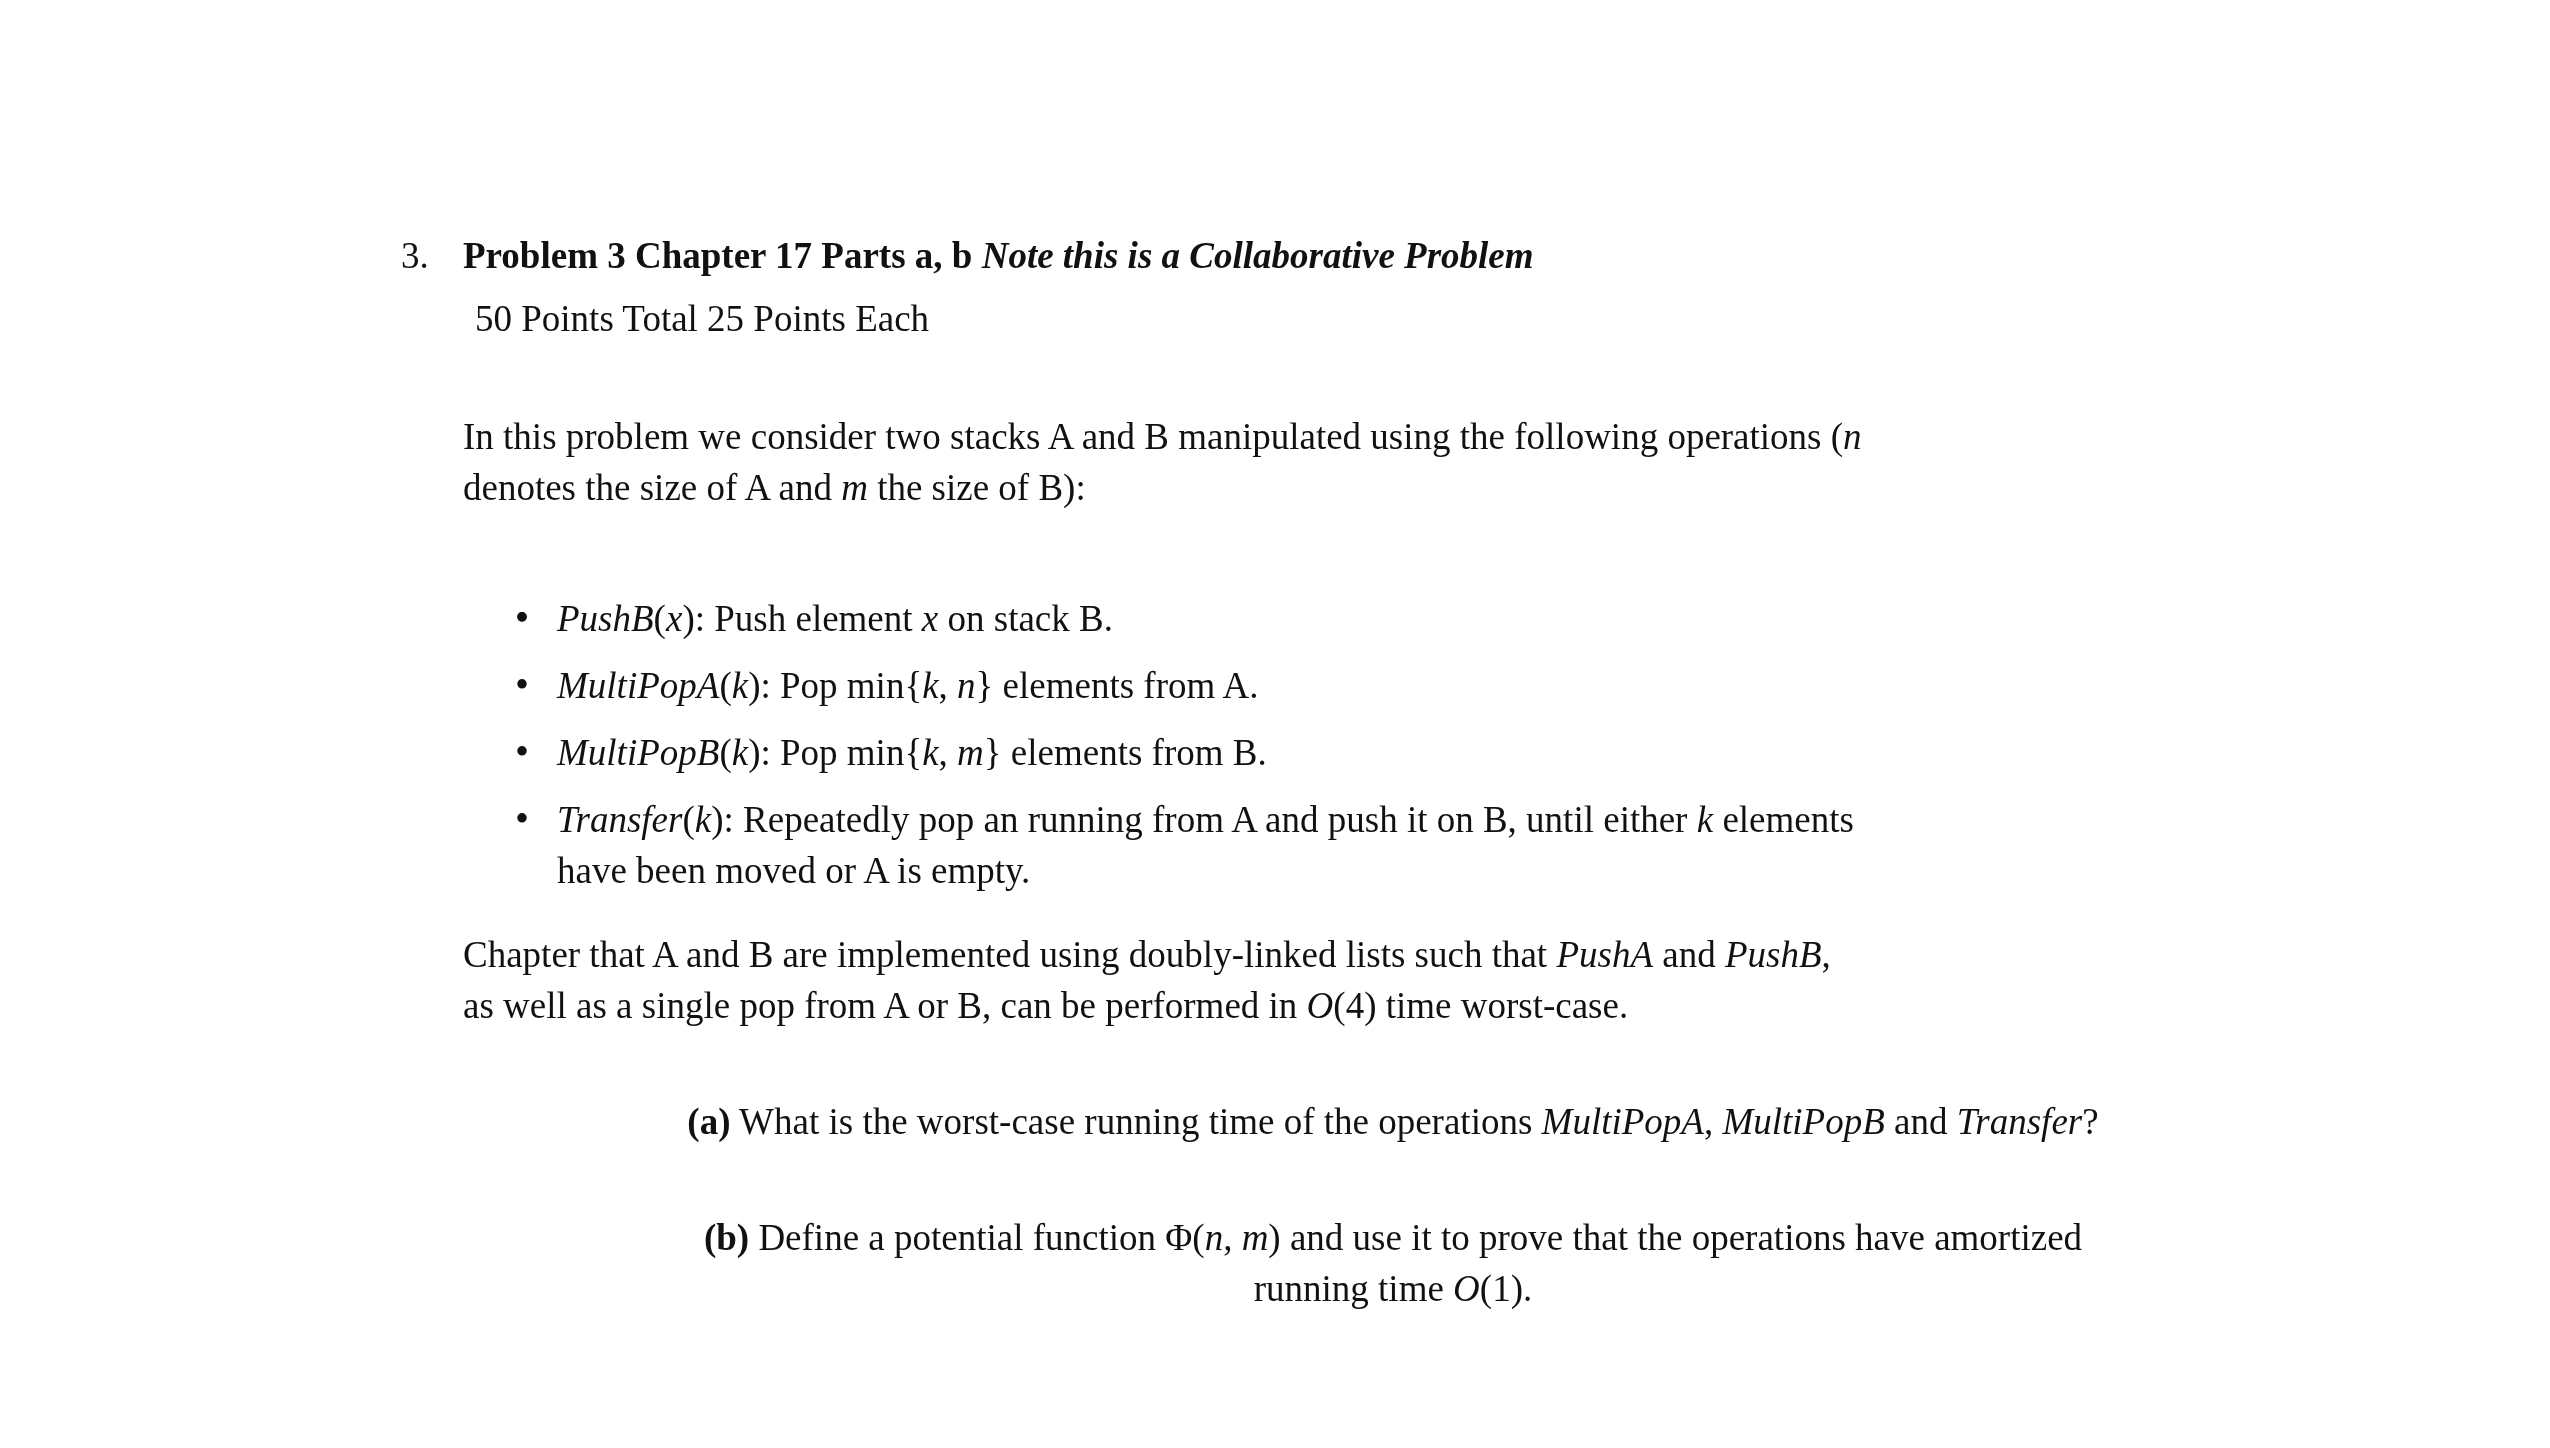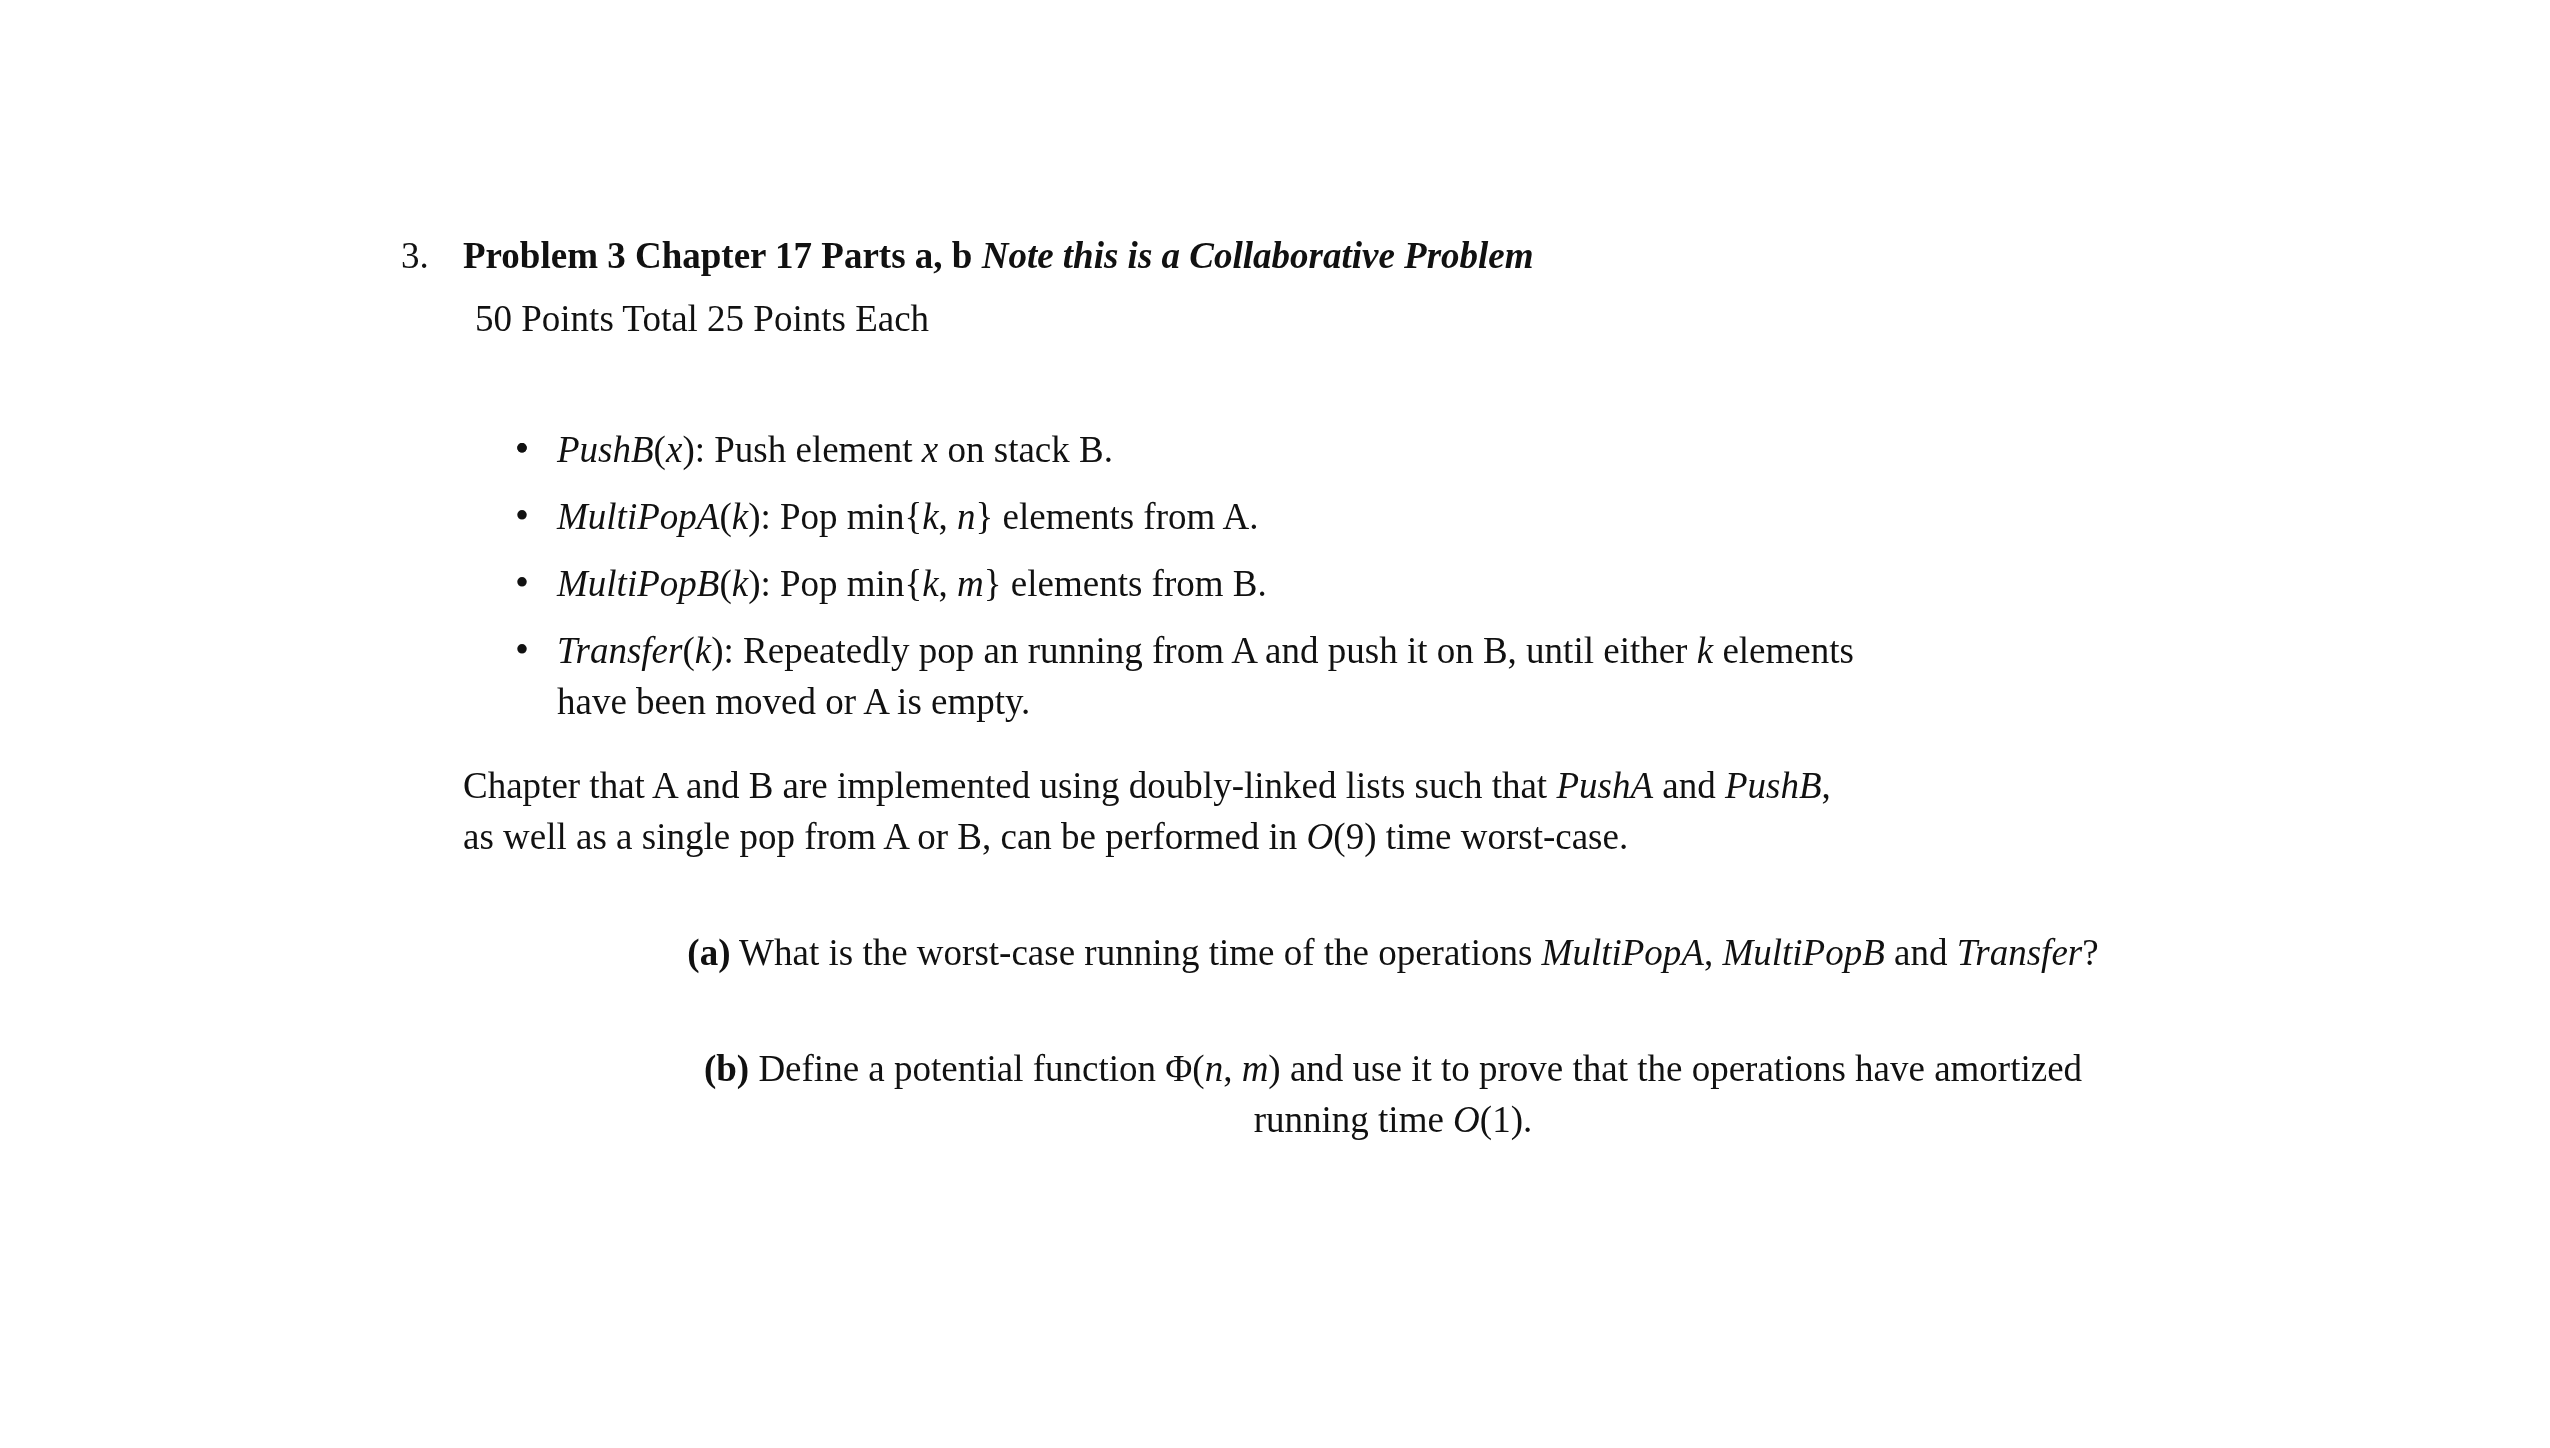--- a/index.html
+++ b/index.html
@@ -61,20 +61,21 @@
 <div class="page">
   <div class="content">
 
     <p class="title-line">
       <span class="item-number">3.</span>
       <span class="title-rich"><span class="seg-b">Problem 3 Chapter 17 Parts a, b </span><span class="seg-b seg-i">Note this is a Collaborative Problem</span></span>
     </p>
 
     <p class="subtitle">50 Points Total 25 Points Each</p>
 
+    <p class="intro"><span>In this problem we consider two stacks A and B manipulated using the following operations (</span><span class="seg-i">n</span><br><span>denotes the size of A and </span><span class="seg-i">m</span><span> the size of B):</span></p>
 
     <ul class="ops-list">
       <li>
         <span class="bullet-marker">•</span>
       </li>
       <li>
         <span class="bullet-marker">•</span>
         <span><span class="seg-i">PushB</span><span>(</span><span class="seg-i">x</span><span>): Push element </span><span class="seg-i">x</span><span> on stack B.</span></span>
       </li>
       <li>
@@ -84,20 +85,20 @@
       <li>
         <span class="bullet-marker">•</span>
         <span><span class="seg-i">MultiPopB</span><span>(</span><span class="seg-i">k</span><span>): Pop min{</span><span class="seg-i">k</span><span>, </span><span class="seg-i">m</span><span>} elements from B.</span></span>
       </li>
       <li>
         <span class="bullet-marker">•</span>
         <span><span class="seg-i">Transfer</span><span>(</span><span class="seg-i">k</span><span>): Repeatedly pop an running from A and push it on B, until either </span><span class="seg-i">k</span><span> elements</span><br><span>have been moved or A is empty.</span></span>
       </li>
     </ul>
 
-    <p class="assume"><span>Chapter that A and B are implemented using doubly-linked lists such that </span><span class="seg-i">PushA</span><span> and </span><span class="seg-i">PushB</span><span>,</span><br><span>as well as a single pop from A or B, can be performed in </span><span class="seg-i">O</span><span>(9) time worst-case.</span></p>
+    <p class="assume"><span>Chapter that A and B are implemented using doubly-linked lists such that </span><span class="seg-i">PushA</span><span> and </span><span class="seg-i">PushB</span><span>,</span><br><span>as well as a single pop from A or B, can be performed in </span><span class="seg-i">O</span><span>(4) time worst-case.</span></p>
 
     <p class="part"><span class="seg-b">(a)</span><span> What is the worst-case running time of the operations </span><span class="seg-i">MultiPopA</span><span>, </span><span class="seg-i">MultiPopB</span><span> and </span><span class="seg-i">Transfer</span><span>?</span></p>
 
     <p class="part"><span class="seg-b">(b)</span><span> Define a potential function Φ(</span><span class="seg-i">n</span><span>, </span><span class="seg-i">m</span><span>) and use it to prove that the operations have amortized</span><br><span>running time </span><span class="seg-i">O</span><span>(1).</span></p>
 
   </div>
 </div>
 
 </body></html>

